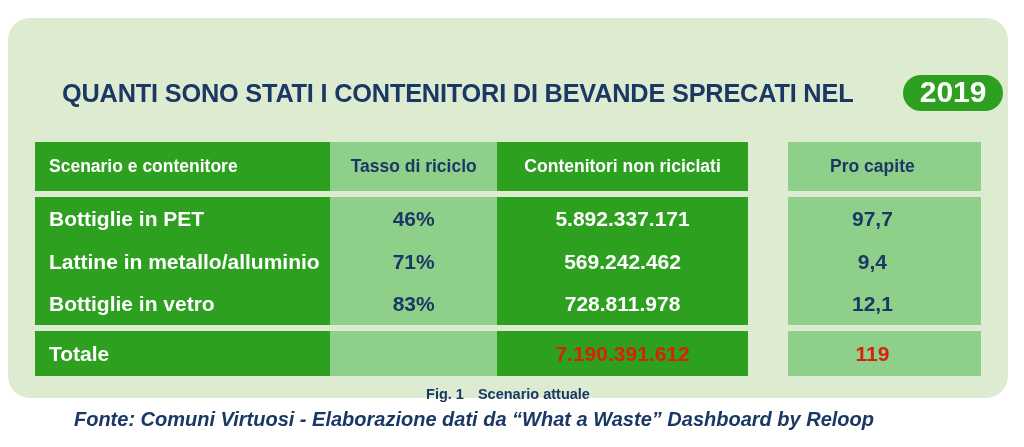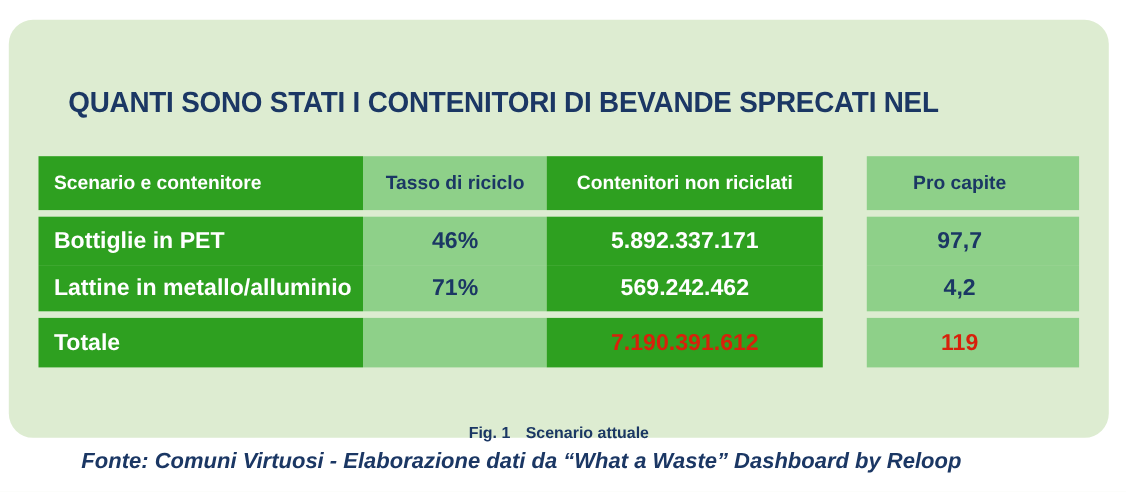--- a/index.html
+++ b/index.html
@@ -123,20 +123,21 @@
     color: #1b3764;
   }
 </style>
 </head>
 <body>
 
 <div id="panel">
 
   <div id="title-row">
     <span id="title-text">QUANTI SONO STATI I CONTENITORI DI BEVANDE SPRECATI NEL</span>
+    <span id="year-badge">2019</span>
   </div>
 
   <div id="table">
 
     <div class="trow hdr">
       <div class="cell c0 dark">Scenario e contenitore</div>
       <div class="cell c1 light">Tasso di riciclo</div>
       <div class="cell c2 dark">Contenitori non riciclati</div>
       <div class="cell c3 light">Pro capite</div>
     </div>
@@ -147,21 +148,27 @@
       <div class="trow">
         <div class="cell c0 dark">Bottiglie in PET</div>
         <div class="cell c1 light">46%</div>
         <div class="cell c2 dark">5.892.337.171</div>
         <div class="cell c3 light">97,7</div>
       </div>
       <div class="trow">
         <div class="cell c0 dark">Lattine in metallo/alluminio</div>
         <div class="cell c1 light">71%</div>
         <div class="cell c2 dark">569.242.462</div>
-        <div class="cell c3 light">4,2</div>
+        <div class="cell c3 light">9,4</div>
+      </div>
+      <div class="trow">
+        <div class="cell c0 dark">Bottiglie in vetro</div>
+        <div class="cell c1 light">83%</div>
+        <div class="cell c2 dark">728.811.978</div>
+        <div class="cell c3 light">12,1</div>
       </div>
     </div>
 
     <div class="gap"></div>
 
     <div class="trow total">
       <div class="cell c0 dark">Totale</div>
       <div class="cell c1 light"></div>
       <div class="cell c2 dark">7.190.391.612</div>
       <div class="cell c3 light">119</div>

